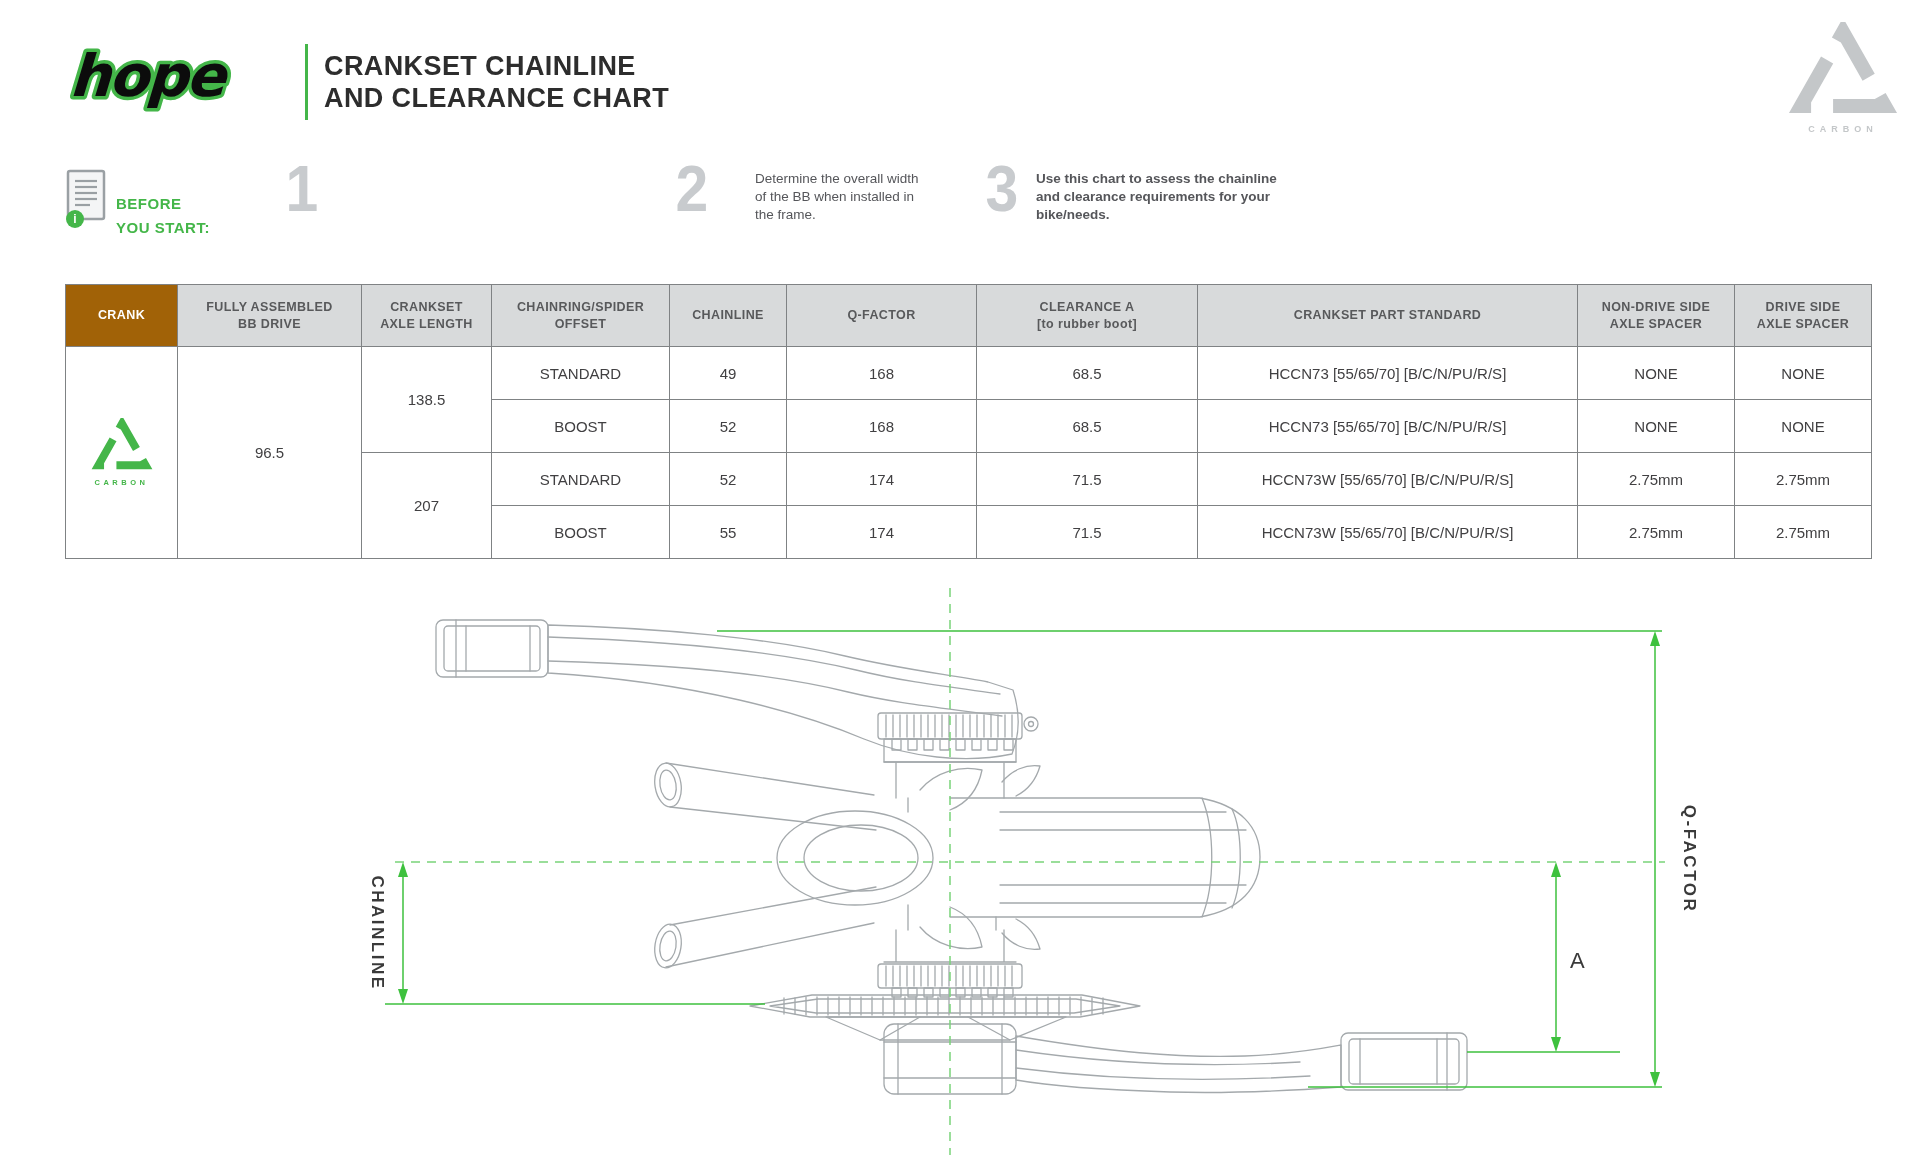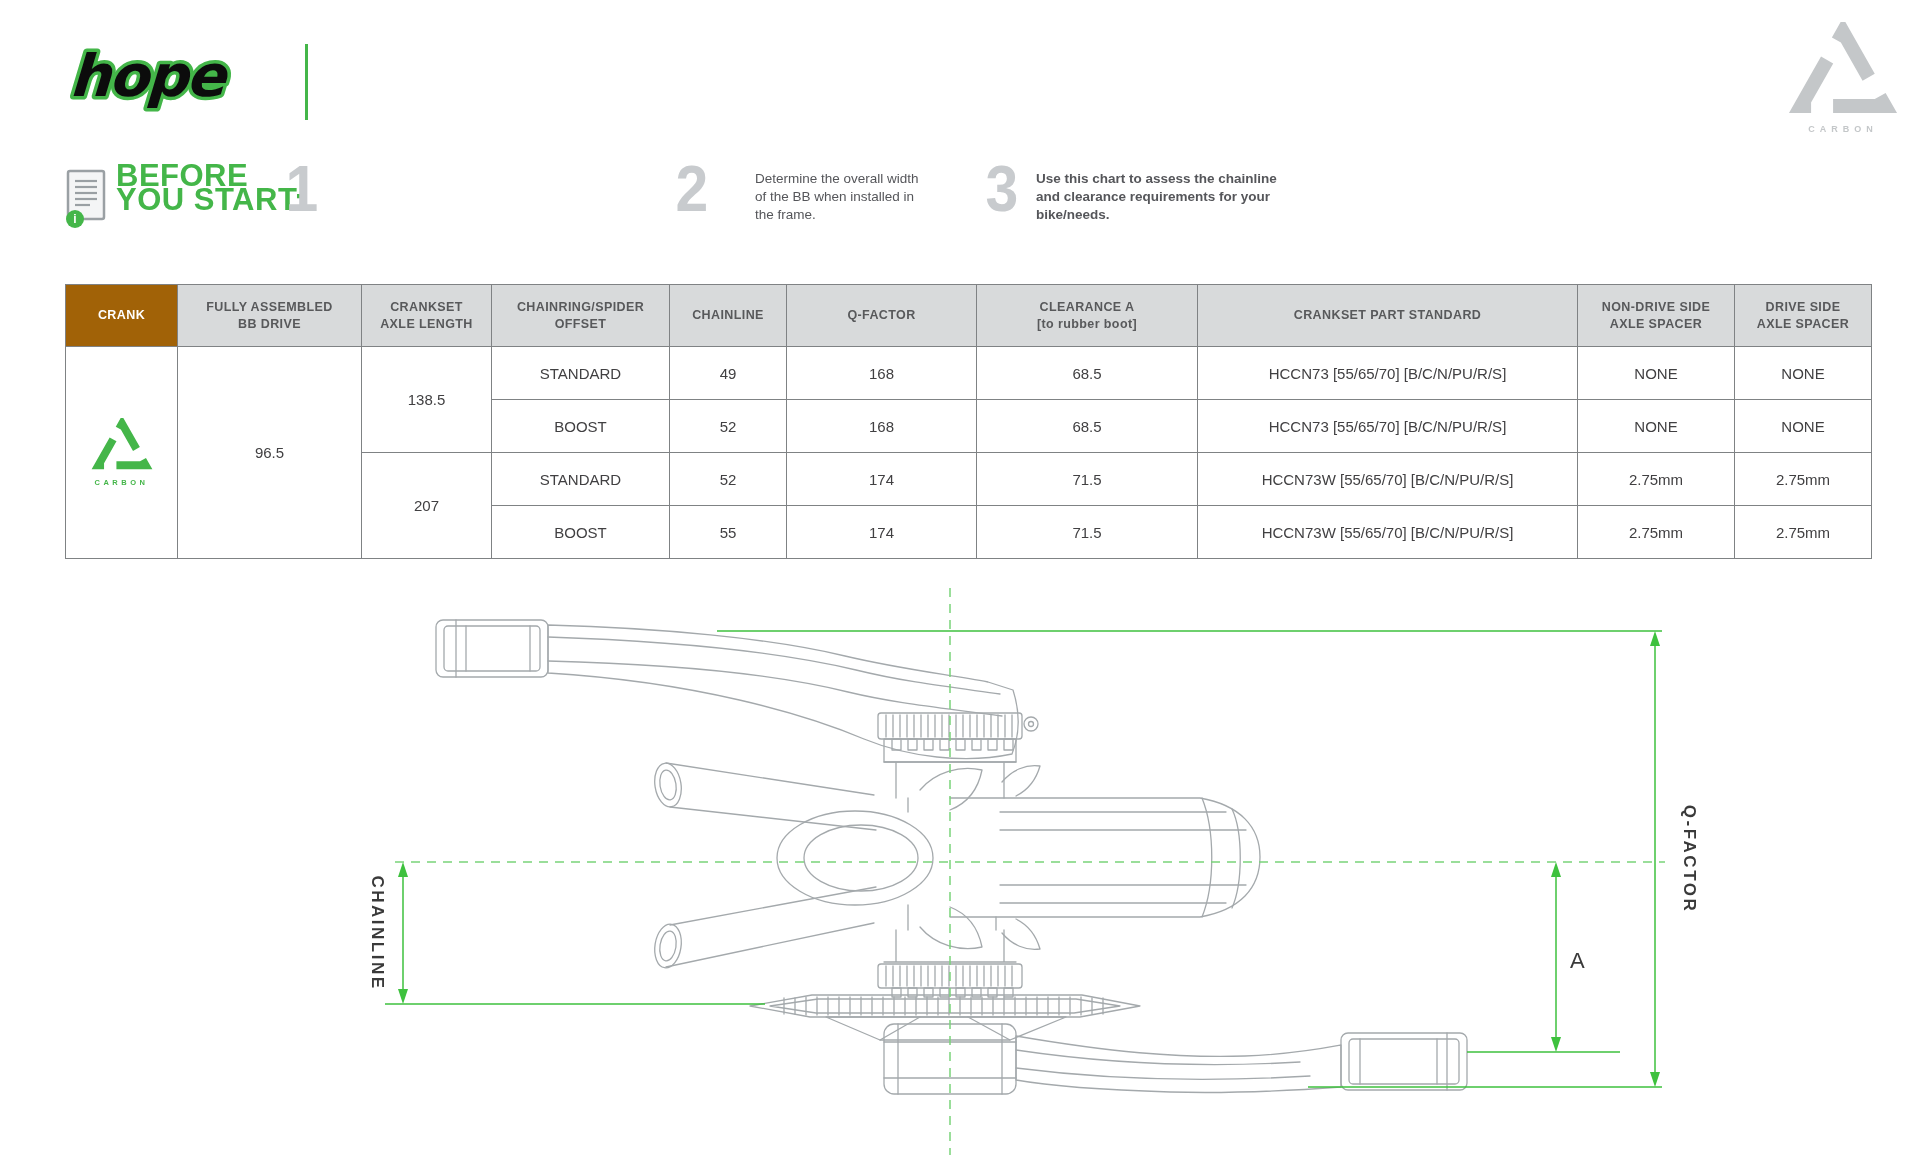--- a/index.html
+++ b/index.html
@@ -10,22 +10,22 @@
   
   .hope-logo { position:absolute; left:68px; top:36px; width:228px; height:78px; }
   .brand-divider { position:absolute; left:305px; top:44px; width:3px; height:76px; background:#44b649; }
   .doc-title { position:absolute; left:324px; top:50px; font-size:27px; line-height:32px;
                font-weight:700; color:#2d2d2d; letter-spacing:.4px; }
   .carbon-logo-tr { position:absolute; left:1788px; top:22px; width:110px; height:112px; text-align:center; }
   .carbon-word { font-size:9px; letter-spacing:5px; color:#c4c7c9; font-weight:700; margin-top:2px; }
 
   
   .bys-icon { position:absolute; left:62px; top:168px; width:50px; height:62px; }
-  .bys-label { position:absolute; left:116px; top:164px; color:#44b649; font-weight:800;
-               font-size:31px; line-height:24px; letter-spacing:.5px; }
+  .bys-label { position:absolute; left:116px; top:192px; color:#44b649; font-weight:800;
+               font-size:15px; line-height:24px; letter-spacing:.5px; }
   .step-num { position:absolute; top:158px; font-size:64px; font-weight:800; color:#c8cbce;
               line-height:62px; transform:scaleX(.92); }
   .step-text { position:absolute; top:170px; font-size:13.5px; line-height:18px; color:#55565a;
                white-space:pre-line; }
   #step1-num { left:284px; } #step1-text { left:342px; }
   #step2-num { left:674px; } #step2-text { left:755px; }
   #step3-num { left:984px; } #step3-text { left:1036px;font-weight:bold; }
 
   
   table.spec { position:absolute; left:65px; top:284px; width:1806px; border-collapse:collapse;
@@ -45,20 +45,24 @@
 </style>
 </head>
 <body>
 
 <div id="page">
 
   <svg class="hope-logo" viewBox="0 0 228 78">
     <text x="10" y="60" font-size="58" font-style="italic" font-weight="800" font-family="'DejaVu Sans','Liberation Sans',sans-serif" stroke="#44b649" stroke-width="7" stroke-linejoin="round" fill="#0c0c0c" style="paint-order:stroke" letter-spacing="-2" transform="skewX(-6)">hope</text>
   </svg>
   <div class="brand-divider"></div>
+  <div class="doc-title">
+    <div>CRANKSET CHAINLINE</div>
+    <div>AND CLEARANCE CHART</div>
+  </div>
 
   <div class="carbon-logo-tr">
     <svg width="110" height="96" viewBox="0 0 104 96">
       <path d="M52,10 L94,84 L10,84 Z" fill="none" stroke="#c4c7c9" stroke-width="14" stroke-dasharray="63 22" stroke-dashoffset="11"></path>
     </svg>
     <div class="carbon-word">CARBON</div>
   </div>
 
   <svg class="bys-icon" viewBox="0 0 50 62">
     <rect x="6" y="3" width="36" height="48" rx="2" fill="#f4f5f6" stroke="#9aa0a4" stroke-width="2.5"></rect>

